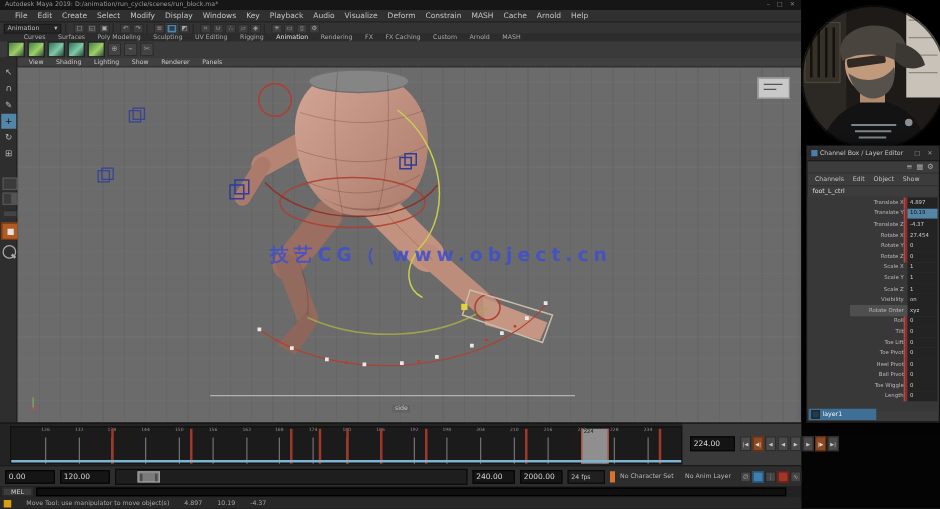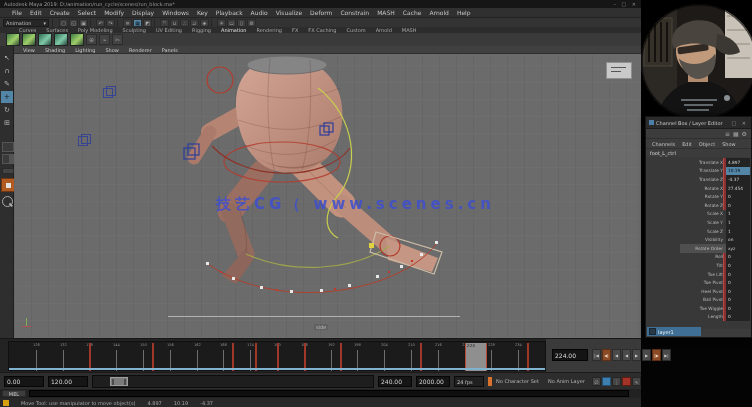--- a/index.html
+++ b/index.html
@@ -327,21 +327,21 @@
       </g>
     </svg>
 
     <div class="wire-cube" style="left:64px;top:82px">
         <div class="in"></div>
       </div>
     <div class="wire-cube" style="left:89px;top:34px">
         <div class="in"></div>
       </div>
 
-    <div id="watermark">技艺CG（ www.scenes.cn</div>
+    <div id="watermark">技艺CG（ www.object.cn</div>
     <div id="groundline"></div>
     <div id="camlabel">side</div>
     <div id="vp-chip">
         <div class="l1"></div>
         <div class="l2"></div>
       </div>
     <div id="axis-gizmo">
         <div class="ax"></div>
         <div class="az"></div>
       </div>

